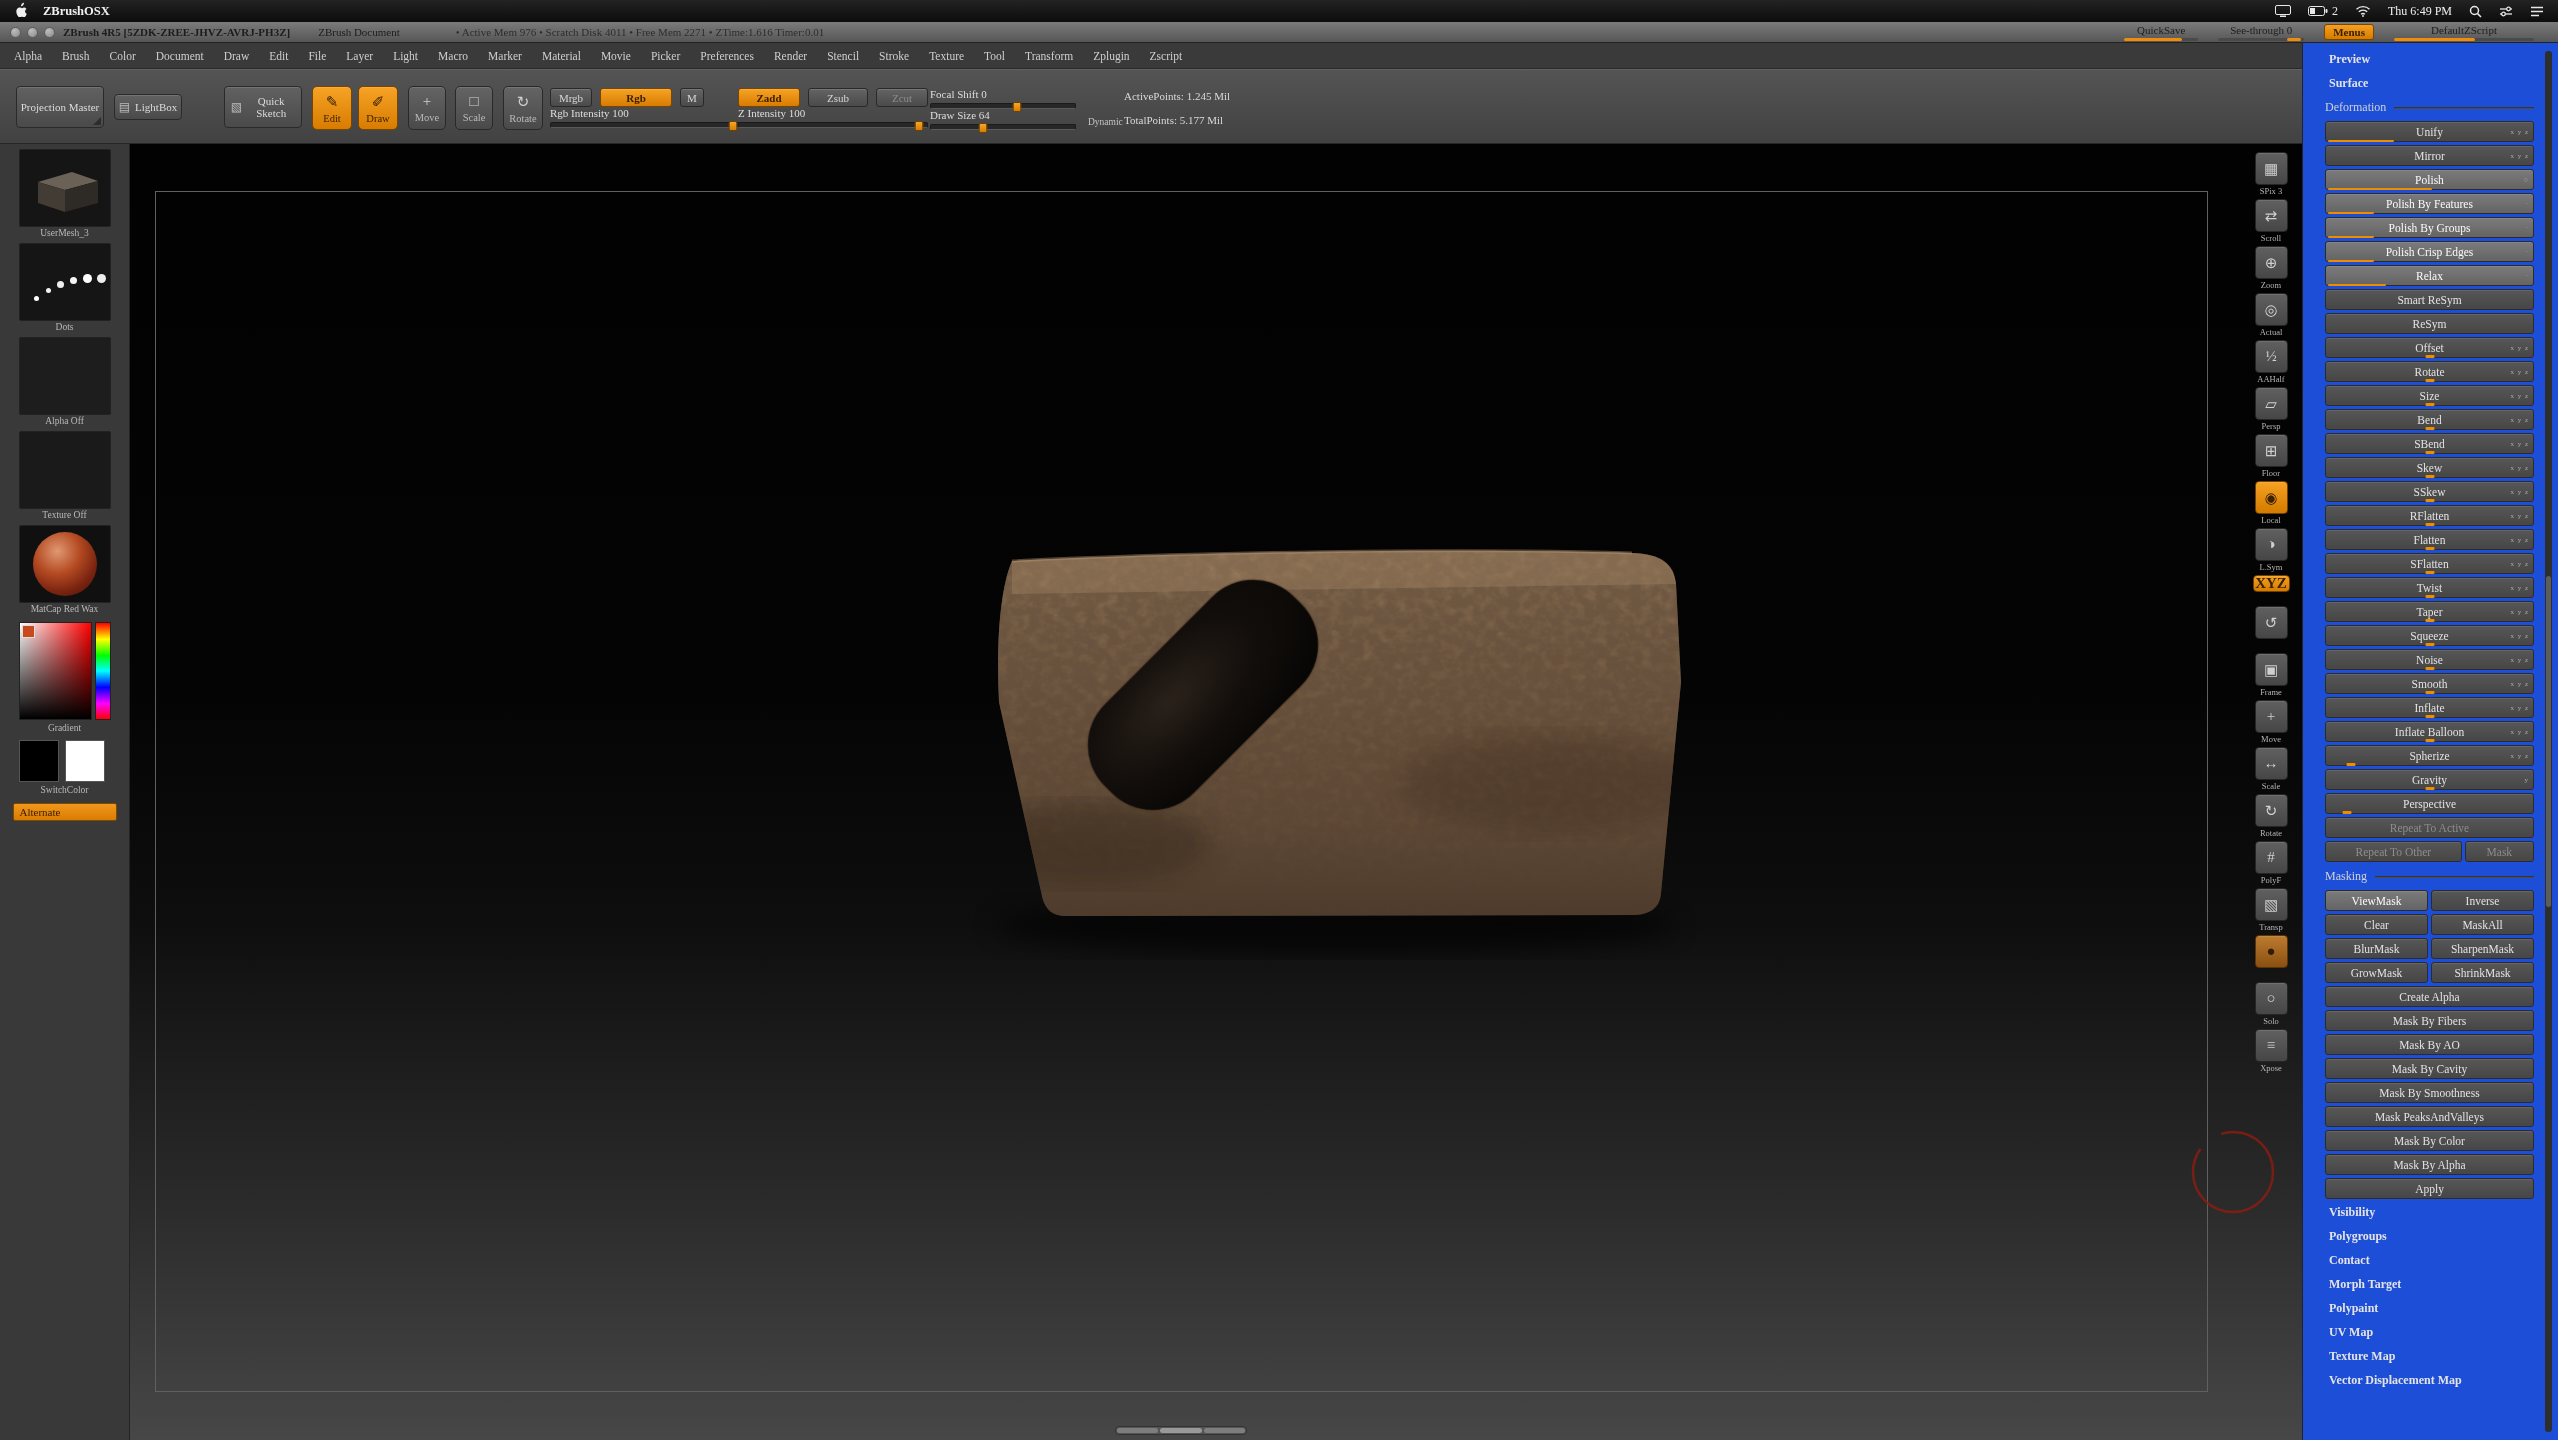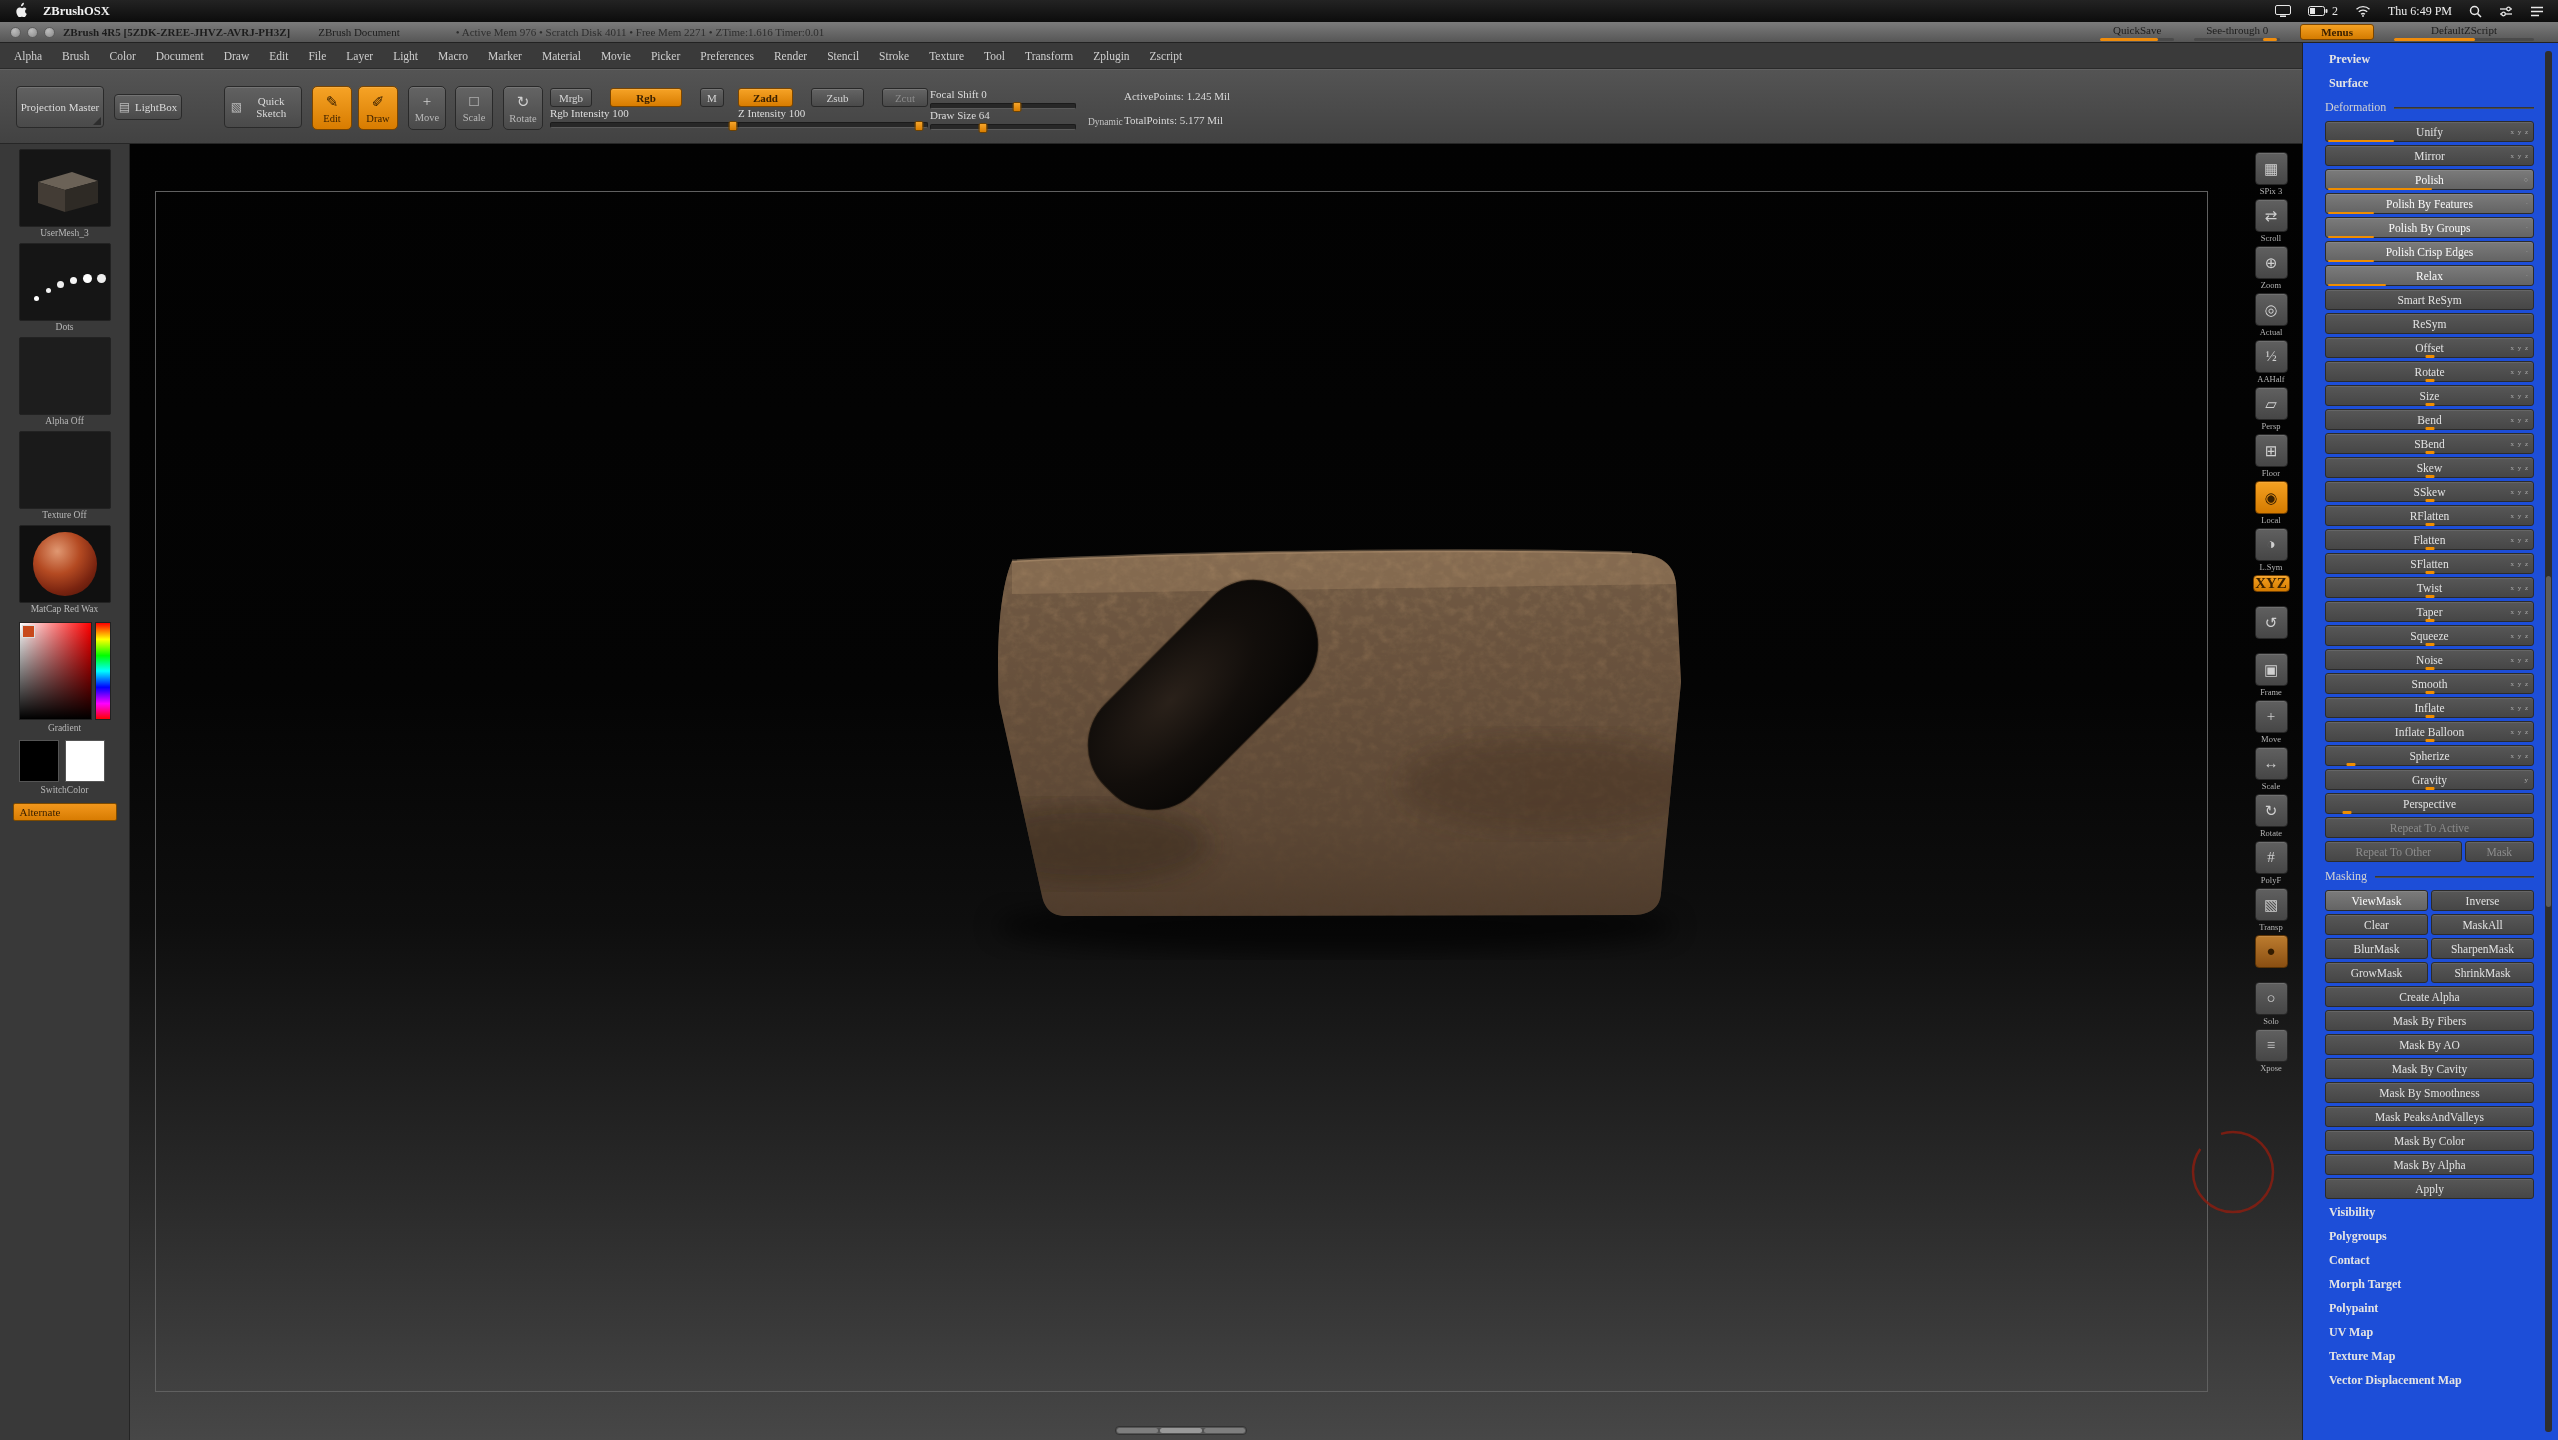--- a/index.html
+++ b/index.html
@@ -18,40 +18,40 @@
   .windots{display:flex;gap:6px;margin-right:8px}
   .windots i{width:11px;height:11px;border-radius:50%;background:radial-gradient(circle at 35% 30%,#bdbdbd,#8a8a8a);border:1px solid #5c5c5c}
   .zt-title{font-weight:bold;white-space:nowrap}
   .zt-doc{margin-left:28px;white-space:nowrap}
   .zt-stats{margin-left:56px;white-space:nowrap;color:#2d2d2d}
   .zt-right{margin-left:auto;display:flex;align-items:center;gap:20px;padding-right:14px}
   .tcol{display:flex;flex-direction:column;align-items:center;gap:2px}
   .tcol .lbl{white-space:nowrap;color:#1c1c1c}
   .tmini{height:3px;background:#4a4a4a;border-radius:2px;position:relative;width:100%}
   .tmini .tfill{position:absolute;left:0;top:0;bottom:0;background:#ef8c0c;border-radius:2px}
-  .menus-btn{background:linear-gradient(#f5a122,#d47b00);border:1px solid #7a4500;border-radius:3px;color:#3a2000;font-weight:bold;padding:1px 20px;font-size:11px}
+  .menus-btn{background:linear-gradient(#f5a122,#d47b00);border:1px solid #7a4500;border-radius:3px;color:#3a2000;font-weight:bold;padding:1px 8px;font-size:11px}
 
   
   .zmenu{position:absolute;top:43px;left:0;right:256px;height:26px;background:#3a3a3a;border-bottom:1px solid #2a2a2a;display:flex;align-items:center;padding:0 4px;z-index:50}
   .menu-item{padding:0 10px;font-size:11.5px;color:#cfcfcf;white-space:nowrap;cursor:default}
 
   
   .ztool{position:absolute;top:69px;left:0;right:256px;height:75px;background:linear-gradient(#545454,#424242);border-bottom:1px solid #262626;box-shadow:inset 0 1px 0 rgba(255,255,255,.08);z-index:50}
   .tbtn{position:absolute;background:linear-gradient(#616161,#4a4a4a);border:1px solid #2a2a2a;border-radius:4px;box-shadow:inset 0 1px 0 rgba(255,255,255,.12);display:flex;align-items:center;justify-content:center;text-align:center;font-size:11px;color:#dcdcdc}
   .tbtn .gly{margin-right:5px;font-size:12px;color:#bcbcbc}
   .fold{position:absolute;right:2px;bottom:2px;width:0;height:0;border-left:8px solid transparent;border-bottom:8px solid #2d2d2d}
   .mode{position:absolute;width:40px;height:44px;border-radius:5px;background:linear-gradient(#646464,#4a4a4a);border:1px solid #292929;box-shadow:inset 0 1px 0 rgba(255,255,255,.12);display:flex;flex-direction:column;align-items:center;justify-content:center;gap:2px;font-size:10.5px;color:#b9b9b9}
   .mode .gly{font-size:15px;color:#cfcfcf}
   .mode.on{background:linear-gradient(#f6a326,#d87c00);border-color:#7a4500;color:#3a2000}
   .mode.on .gly{color:#3a2000}
   .sbtn{height:19px;border-radius:3px;background:linear-gradient(#646464,#4a4a4a);border:1px solid #292929;display:flex;align-items:center;justify-content:center;font-size:11px;color:#d6d6d6;box-shadow:inset 0 1px 0 rgba(255,255,255,.12)}
   .sbtn.on{background:linear-gradient(#f6a326,#d87c00);border-color:#7a4500;color:#3a2000;font-weight:bold}
   .sbtn.dim{color:#8d8d8d}
   .tgroup{position:absolute;display:flex;flex-direction:column}
-  .tgroup .brow{display:flex;gap:18px}
+  .tgroup .brow{display:flex;gap:8px}
   .slabel{font-size:11px;color:#dedede;white-space:nowrap}
   .zslider{position:relative;height:6px;background:#272727;border:1px solid #1b1b1b;border-bottom:1px solid #5a5a5a;border-radius:2px;margin-top:3px}
   .zslider .handle{position:absolute;top:-2.5px;width:9px;height:10px;background:linear-gradient(#f7a52a,#d87d00);border:1px solid #6e4200;border-radius:2px;transform:translateX(-50%)}
   .tinytext{position:absolute;font-size:9.5px;color:#c4c4c4;white-space:nowrap}
   .ptstext{position:absolute;font-size:11px;color:#d9d9d9;white-space:nowrap}
 
   
   .tray{position:absolute;top:144px;bottom:0;left:0;width:130px;background:#393939;border-right:1px solid #242424;padding-top:5px;z-index:40}
   .titem{width:92px;margin:0 auto 3px}
   .thumb{width:92px;height:78px;background:#151515;border:1px solid #222;border-radius:2px;position:relative;overflow:hidden}

